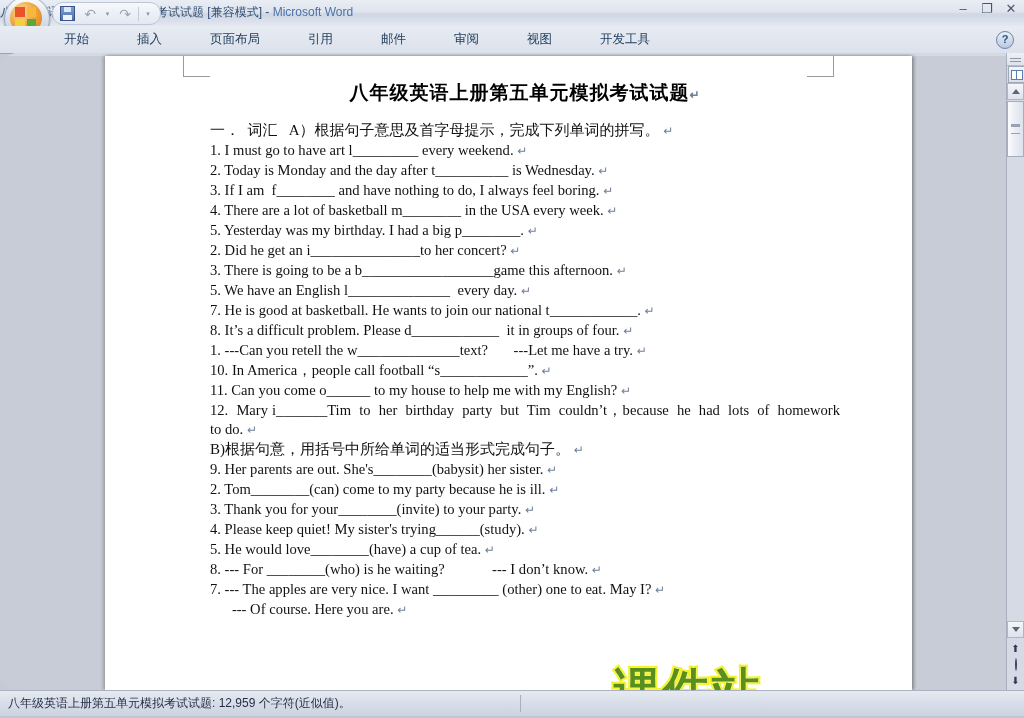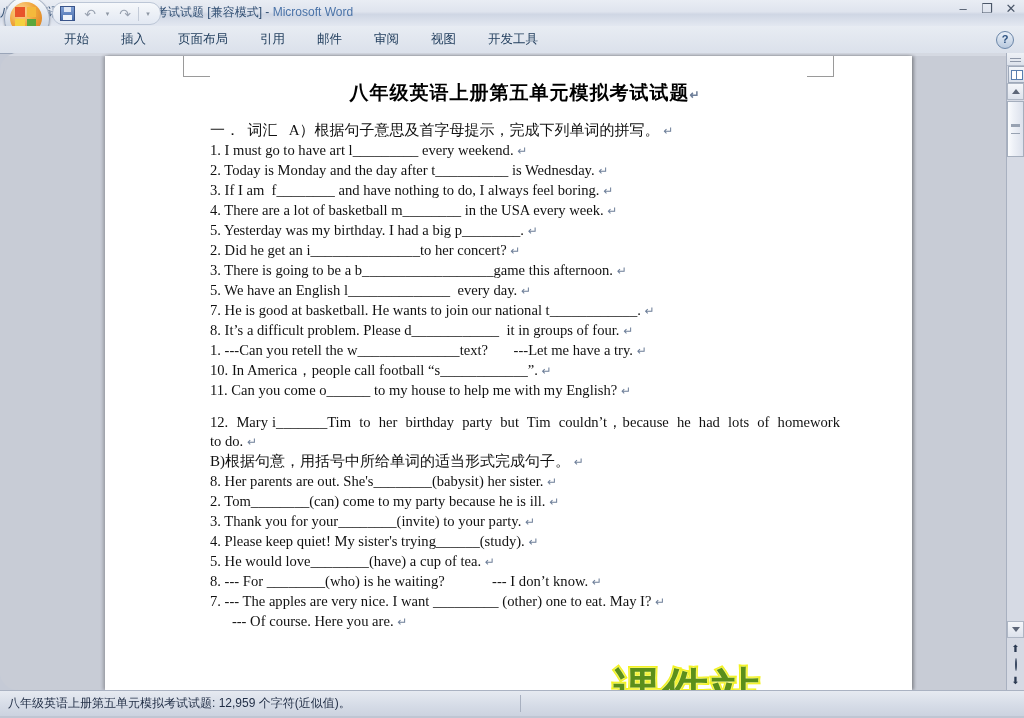--- a/index.html
+++ b/index.html
@@ -129,20 +129,21 @@
     width: 1024px; height: 27px;
     background: linear-gradient(to bottom, #e8ecf3 0%, #dbe1eb 100%);
     border-bottom: 1px solid #9aa5b8;
   }
   .tabs {
     position: absolute;
     left: 48px; top: 0;
     display: flex;
     height: 27px;
     align-items: center;
+    gap: 16px;
   }
   .tab {
     padding: 0 16px;
     height: 27px;
     line-height: 27px;
     font-size: 12.5px;
     color: #24405f;
     cursor: pointer;
     white-space: nowrap;
   }
@@ -210,21 +211,21 @@
   }
   .line {
     font-family: Liberation Serif, serif;
     font-size: 14.6px;
     color: #111;
     line-height: 19px;
     white-space: pre-wrap;
     margin: 0;
   }
   .line.cn { font-size: 15px; }
-  .line.just { text-align: justify; text-justify: inter-word; margin-top: 12px; }
+  .line.just { text-align: justify; text-justify: inter-word; }
   .pmark { color: #6e7f99; font-size: 12px; }
 
   
   .watermark {
     position: absolute;
     left: 614px; top: 612px;
     pointer-events: none;
     user-select: none;
   }
   .wm-cn {
@@ -446,21 +447,21 @@
             <p class="line"><span>2. Did he get an i_______________to her concert?</span> <span class="pmark">↵</span></p>
             <p class="line"><span>3. There is going to be a b__________________game this afternoon.</span> <span class="pmark">↵</span></p>
             <p class="line"><span>5. We have an English l______________  every day.</span> <span class="pmark">↵</span></p>
             <p class="line"><span>7. He is good at basketball. He wants to join our national t____________.</span> <span class="pmark">↵</span></p>
             <p class="line"><span>8. It’s a difficult problem. Please d____________  it in groups of four.</span> <span class="pmark">↵</span></p>
             <p class="line"><span>1. ---Can you retell the w______________text?       ---Let me have a try.</span> <span class="pmark">↵</span></p>
             <p class="line"><span>10. In America，people call football “s____________”.</span> <span class="pmark">↵</span></p>
             <p class="line"><span>11. Can you come o______ to my house to help me with my English?</span> <span class="pmark">↵</span></p>
             <p class="line just"><span>12.  Mary i_______Tim  to  her  birthday  party  but  Tim  couldn’t，because  he  had  lots  of  homework to do.</span> <span class="pmark">↵</span></p>
             <p class="line cn"><span>B)根据句意，用括号中所给单词的适当形式完成句子。</span> <span class="pmark">↵</span></p>
-            <p class="line"><span>8. Her parents are out. She's________(babysit) her sister.</span> <span class="pmark">↵</span></p>
+            <p class="line"><span>9. Her parents are out. She's________(babysit) her sister.</span> <span class="pmark">↵</span></p>
             <p class="line"><span>2. Tom________(can) come to my party because he is ill.</span> <span class="pmark">↵</span></p>
             <p class="line"><span>3. Thank you for your________(invite) to your party.</span> <span class="pmark">↵</span></p>
             <p class="line"><span>4. Please keep quiet! My sister's trying______(study).</span> <span class="pmark">↵</span></p>
             <p class="line"><span>5. He would love________(have) a cup of tea.</span> <span class="pmark">↵</span></p>
             <p class="line"><span>8. --- For ________(who) is he waiting?             --- I don’t know.</span> <span class="pmark">↵</span></p>
             <p class="line"><span>7. --- The apples are very nice. I want _________ (other) one to eat. May I?</span> <span class="pmark">↵</span></p>
             <p class="line"><span>      --- Of course. Here you are.</span> <span class="pmark">↵</span></p>
           </div>
       </div>
     </div>

